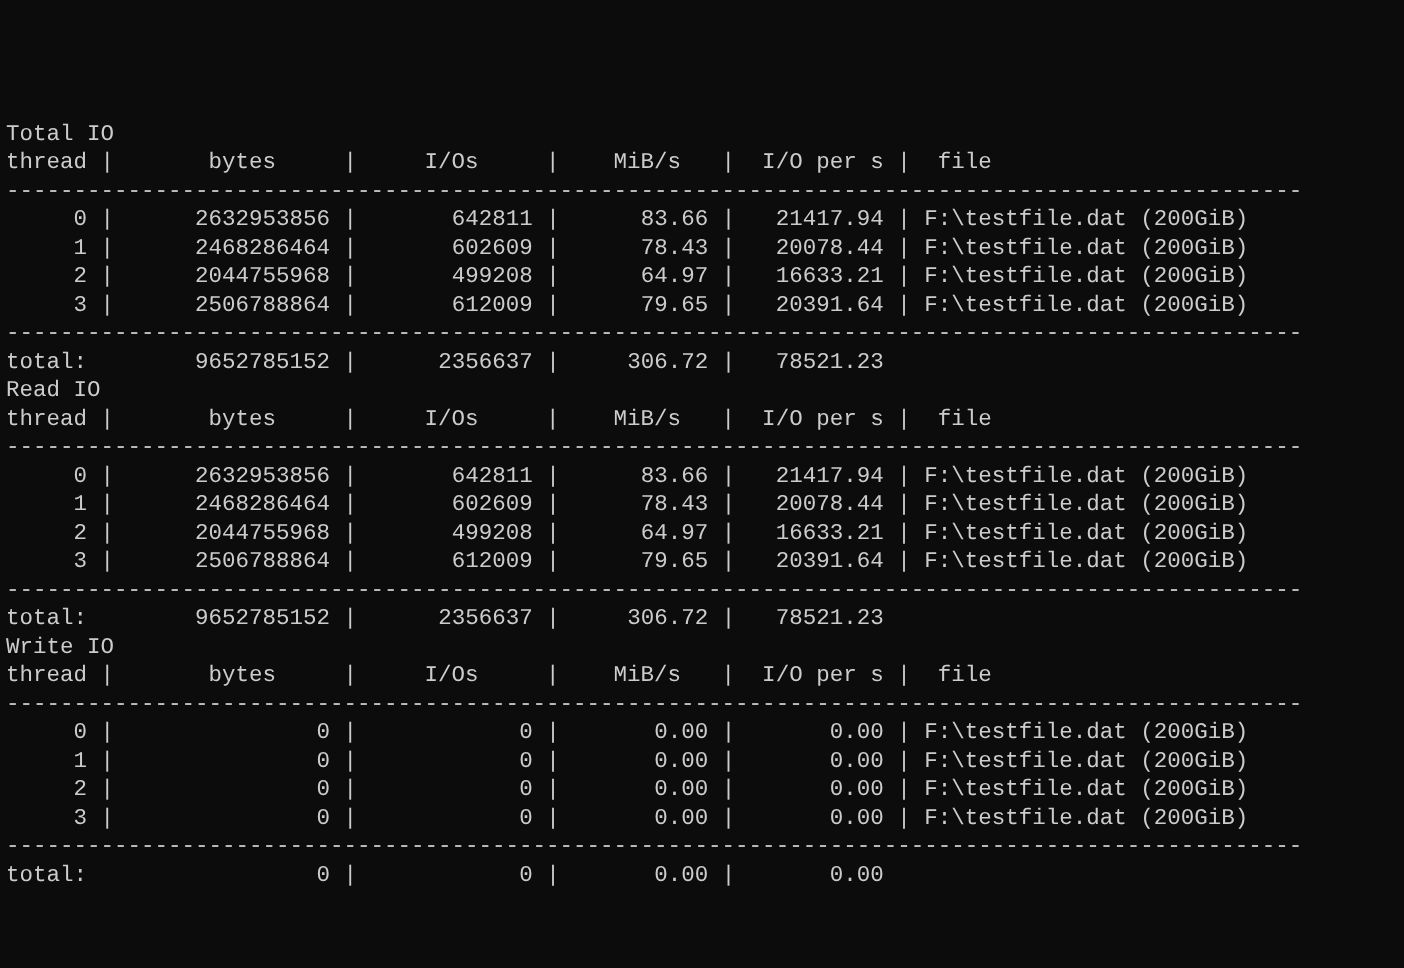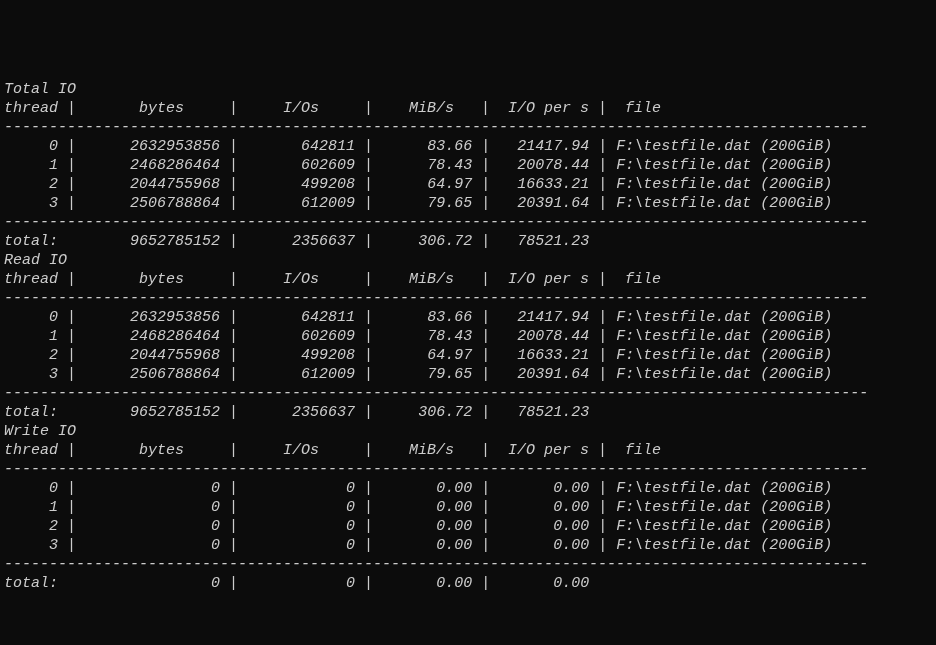--- a/index.html
+++ b/index.html
@@ -9,21 +9,21 @@
       font-size: 15px;
       line-height: 19px;
       margin: 0;
       padding: 4px;
       white-space: pre;
       width: 936px;
       height: 645px;
       box-sizing: border-box;
       overflow: hidden;
     }
-    .line { display: block; font-style: italic; }
+    .line { display: block; }
   </style>
 </head>
 <body>
 
 
 
 <div id="out"><span class="line"><span>Total IO</span></span><span class="line">thread |       bytes     |     I/Os     |    MiB/s   |  I/O per s |  file</span><span class="line"><span>------------------------------------------------------------------------------------------------</span></span><span class="line"><span>     0</span> | <span>     2632953856</span> | <span>      642811</span> | <span>     83.66</span> | <span>  21417.94</span> | <span>F:\testfile.dat (200GiB)</span></span><span class="line"><span>     1</span> | <span>     2468286464</span> | <span>      602609</span> | <span>     78.43</span> | <span>  20078.44</span> | <span>F:\testfile.dat (200GiB)</span></span><span class="line"><span>     2</span> | <span>     2044755968</span> | <span>      499208</span> | <span>     64.97</span> | <span>  16633.21</span> | <span>F:\testfile.dat (200GiB)</span></span><span class="line"><span>     3</span> | <span>     2506788864</span> | <span>      612009</span> | <span>     79.65</span> | <span>  20391.64</span> | <span>F:\testfile.dat (200GiB)</span></span><span class="line"><span>------------------------------------------------------------------------------------------------</span></span><span class="line"><span>total:</span>   <span>     9652785152</span> | <span>     2356637</span> | <span>    306.72</span> | <span>  78521.23</span></span><span class="line"></span><span class="line"><span>Read IO</span></span><span class="line">thread |       bytes     |     I/Os     |    MiB/s   |  I/O per s |  file</span><span class="line"><span>------------------------------------------------------------------------------------------------</span></span><span class="line"><span>     0</span> | <span>     2632953856</span> | <span>      642811</span> | <span>     83.66</span> | <span>  21417.94</span> | <span>F:\testfile.dat (200GiB)</span></span><span class="line"><span>     1</span> | <span>     2468286464</span> | <span>      602609</span> | <span>     78.43</span> | <span>  20078.44</span> | <span>F:\testfile.dat (200GiB)</span></span><span class="line"><span>     2</span> | <span>     2044755968</span> | <span>      499208</span> | <span>     64.97</span> | <span>  16633.21</span> | <span>F:\testfile.dat (200GiB)</span></span><span class="line"><span>     3</span> | <span>     2506788864</span> | <span>      612009</span> | <span>     79.65</span> | <span>  20391.64</span> | <span>F:\testfile.dat (200GiB)</span></span><span class="line"><span>------------------------------------------------------------------------------------------------</span></span><span class="line"><span>total:</span>   <span>     9652785152</span> | <span>     2356637</span> | <span>    306.72</span> | <span>  78521.23</span></span><span class="line"></span><span class="line"><span>Write IO</span></span><span class="line">thread |       bytes     |     I/Os     |    MiB/s   |  I/O per s |  file</span><span class="line"><span>------------------------------------------------------------------------------------------------</span></span><span class="line"><span>     0</span> | <span>              0</span> | <span>           0</span> | <span>      0.00</span> | <span>      0.00</span> | <span>F:\testfile.dat (200GiB)</span></span><span class="line"><span>     1</span> | <span>              0</span> | <span>           0</span> | <span>      0.00</span> | <span>      0.00</span> | <span>F:\testfile.dat (200GiB)</span></span><span class="line"><span>     2</span> | <span>              0</span> | <span>           0</span> | <span>      0.00</span> | <span>      0.00</span> | <span>F:\testfile.dat (200GiB)</span></span><span class="line"><span>     3</span> | <span>              0</span> | <span>           0</span> | <span>      0.00</span> | <span>      0.00</span> | <span>F:\testfile.dat (200GiB)</span></span><span class="line"><span>------------------------------------------------------------------------------------------------</span></span><span class="line"><span>total:</span>   <span>              0</span> | <span>           0</span> | <span>      0.00</span> | <span>      0.00</span></span></div>
 
 
 

